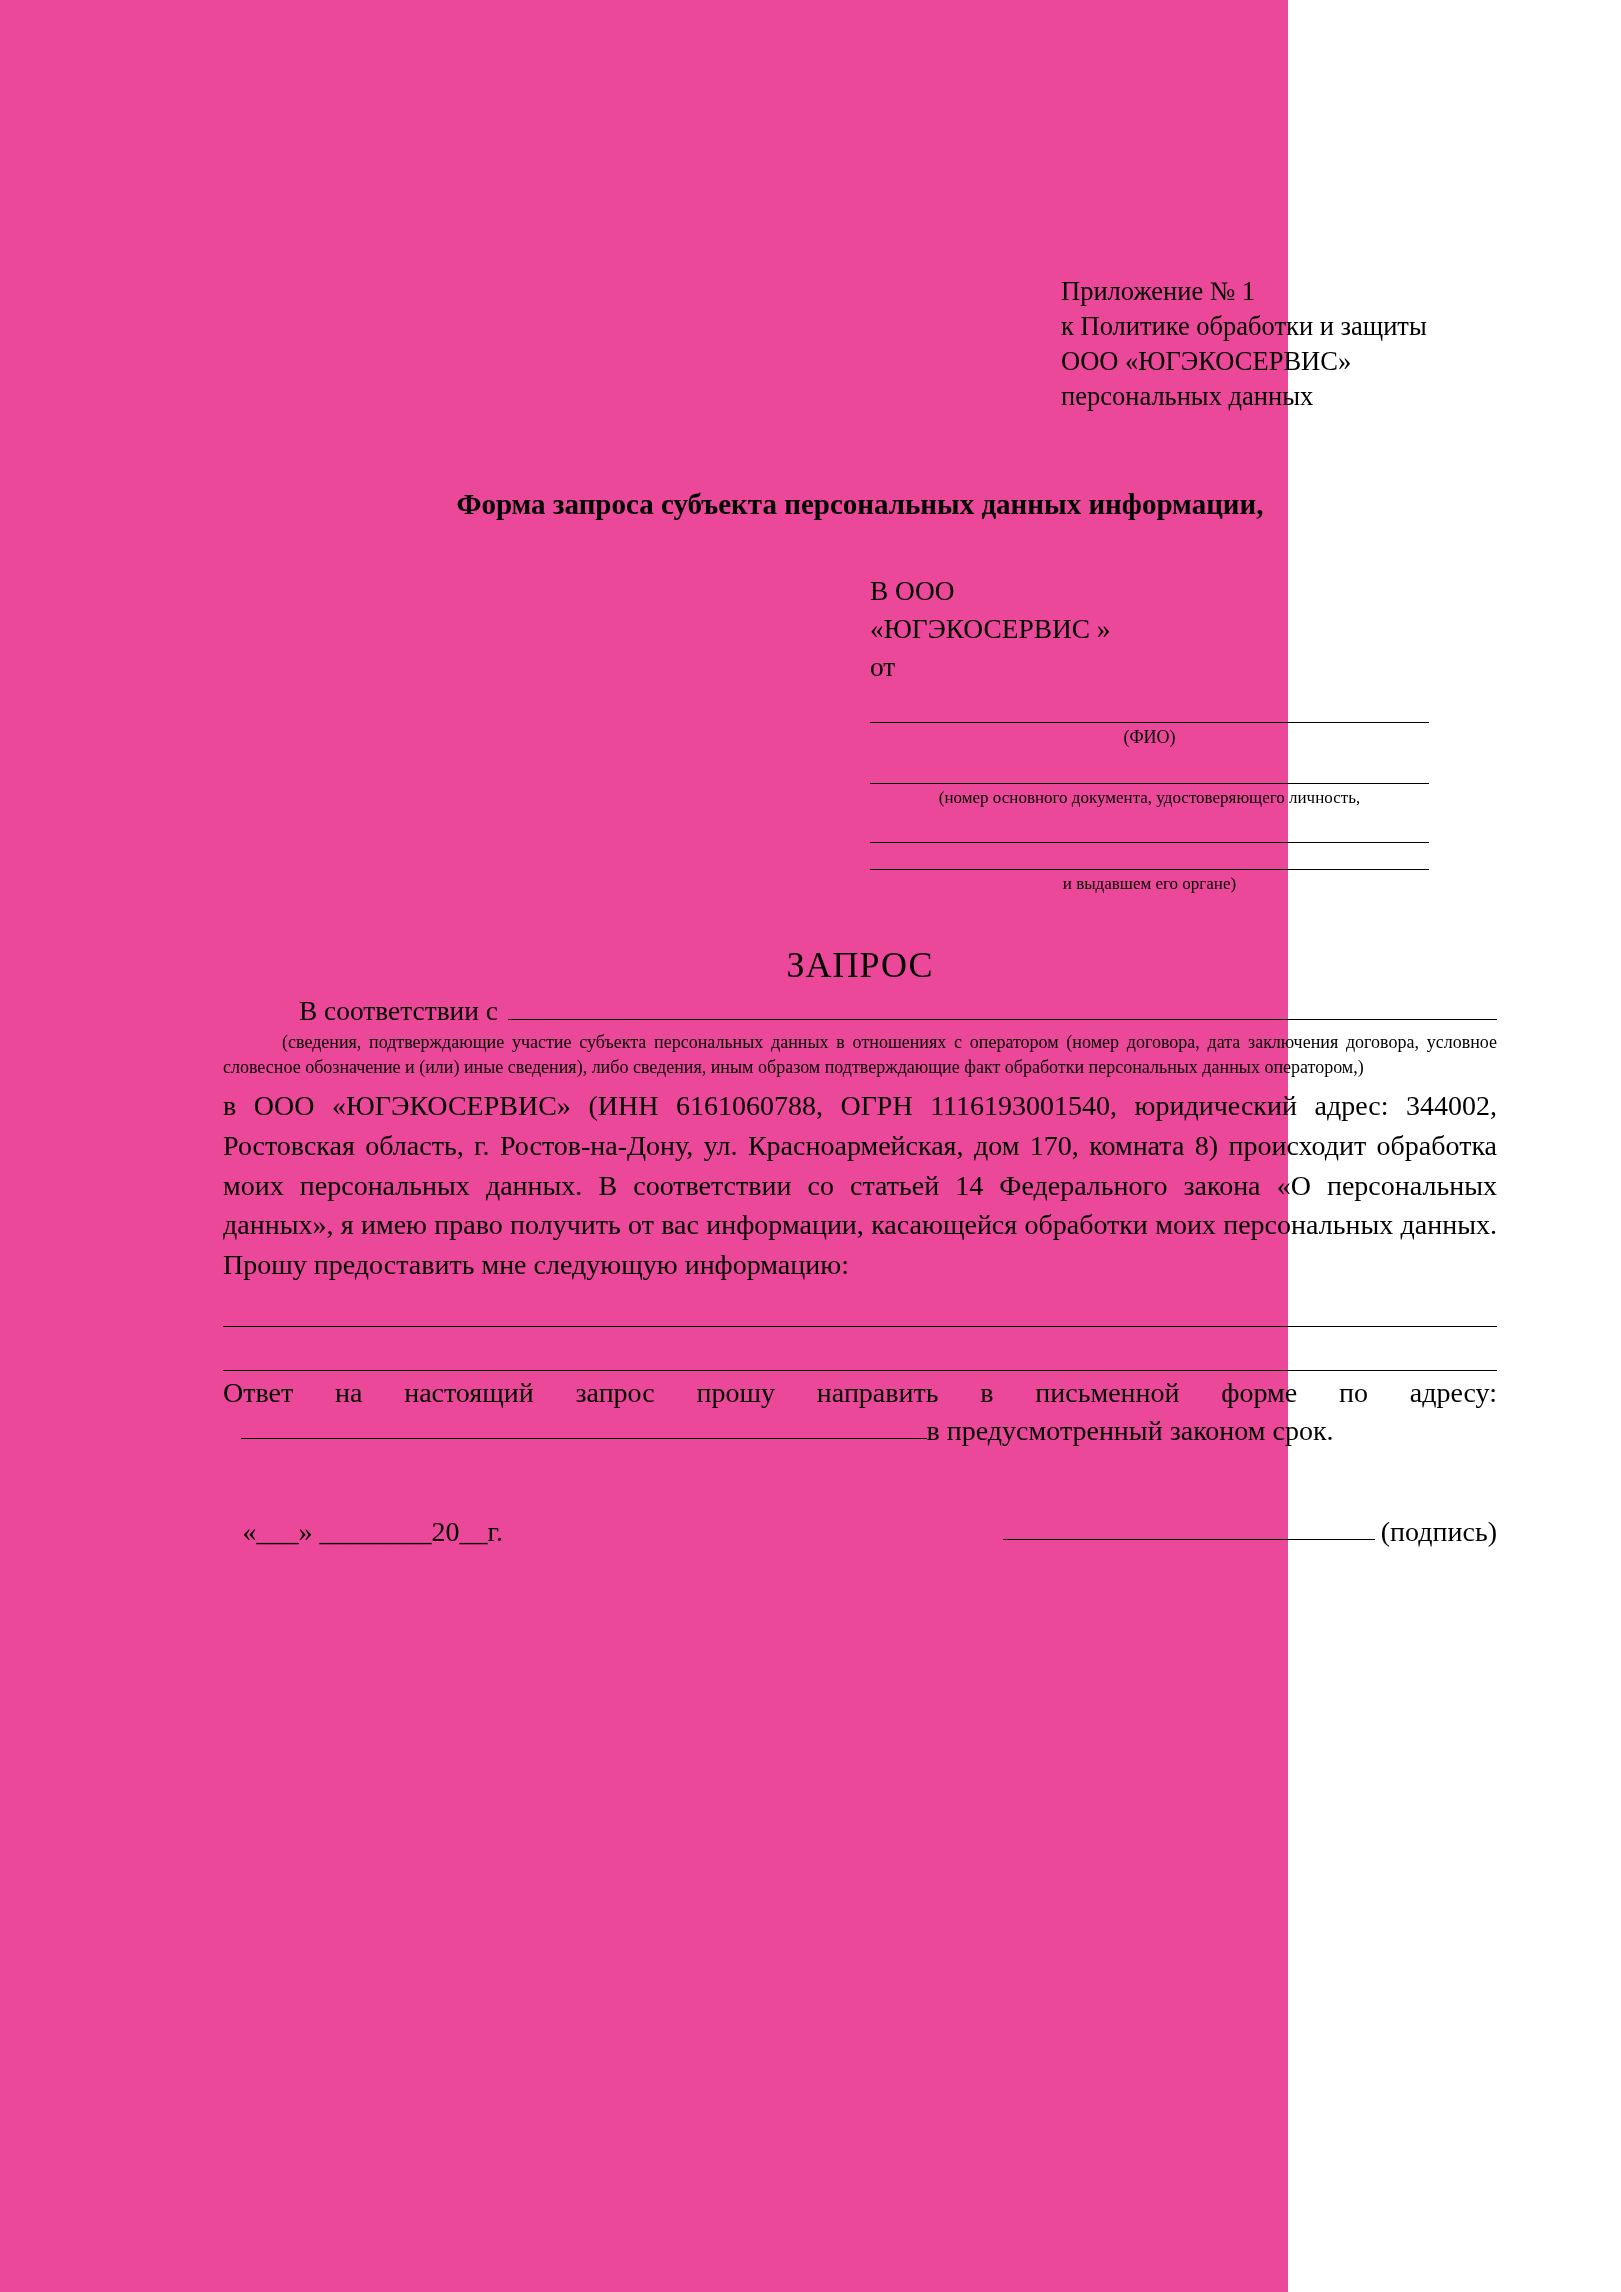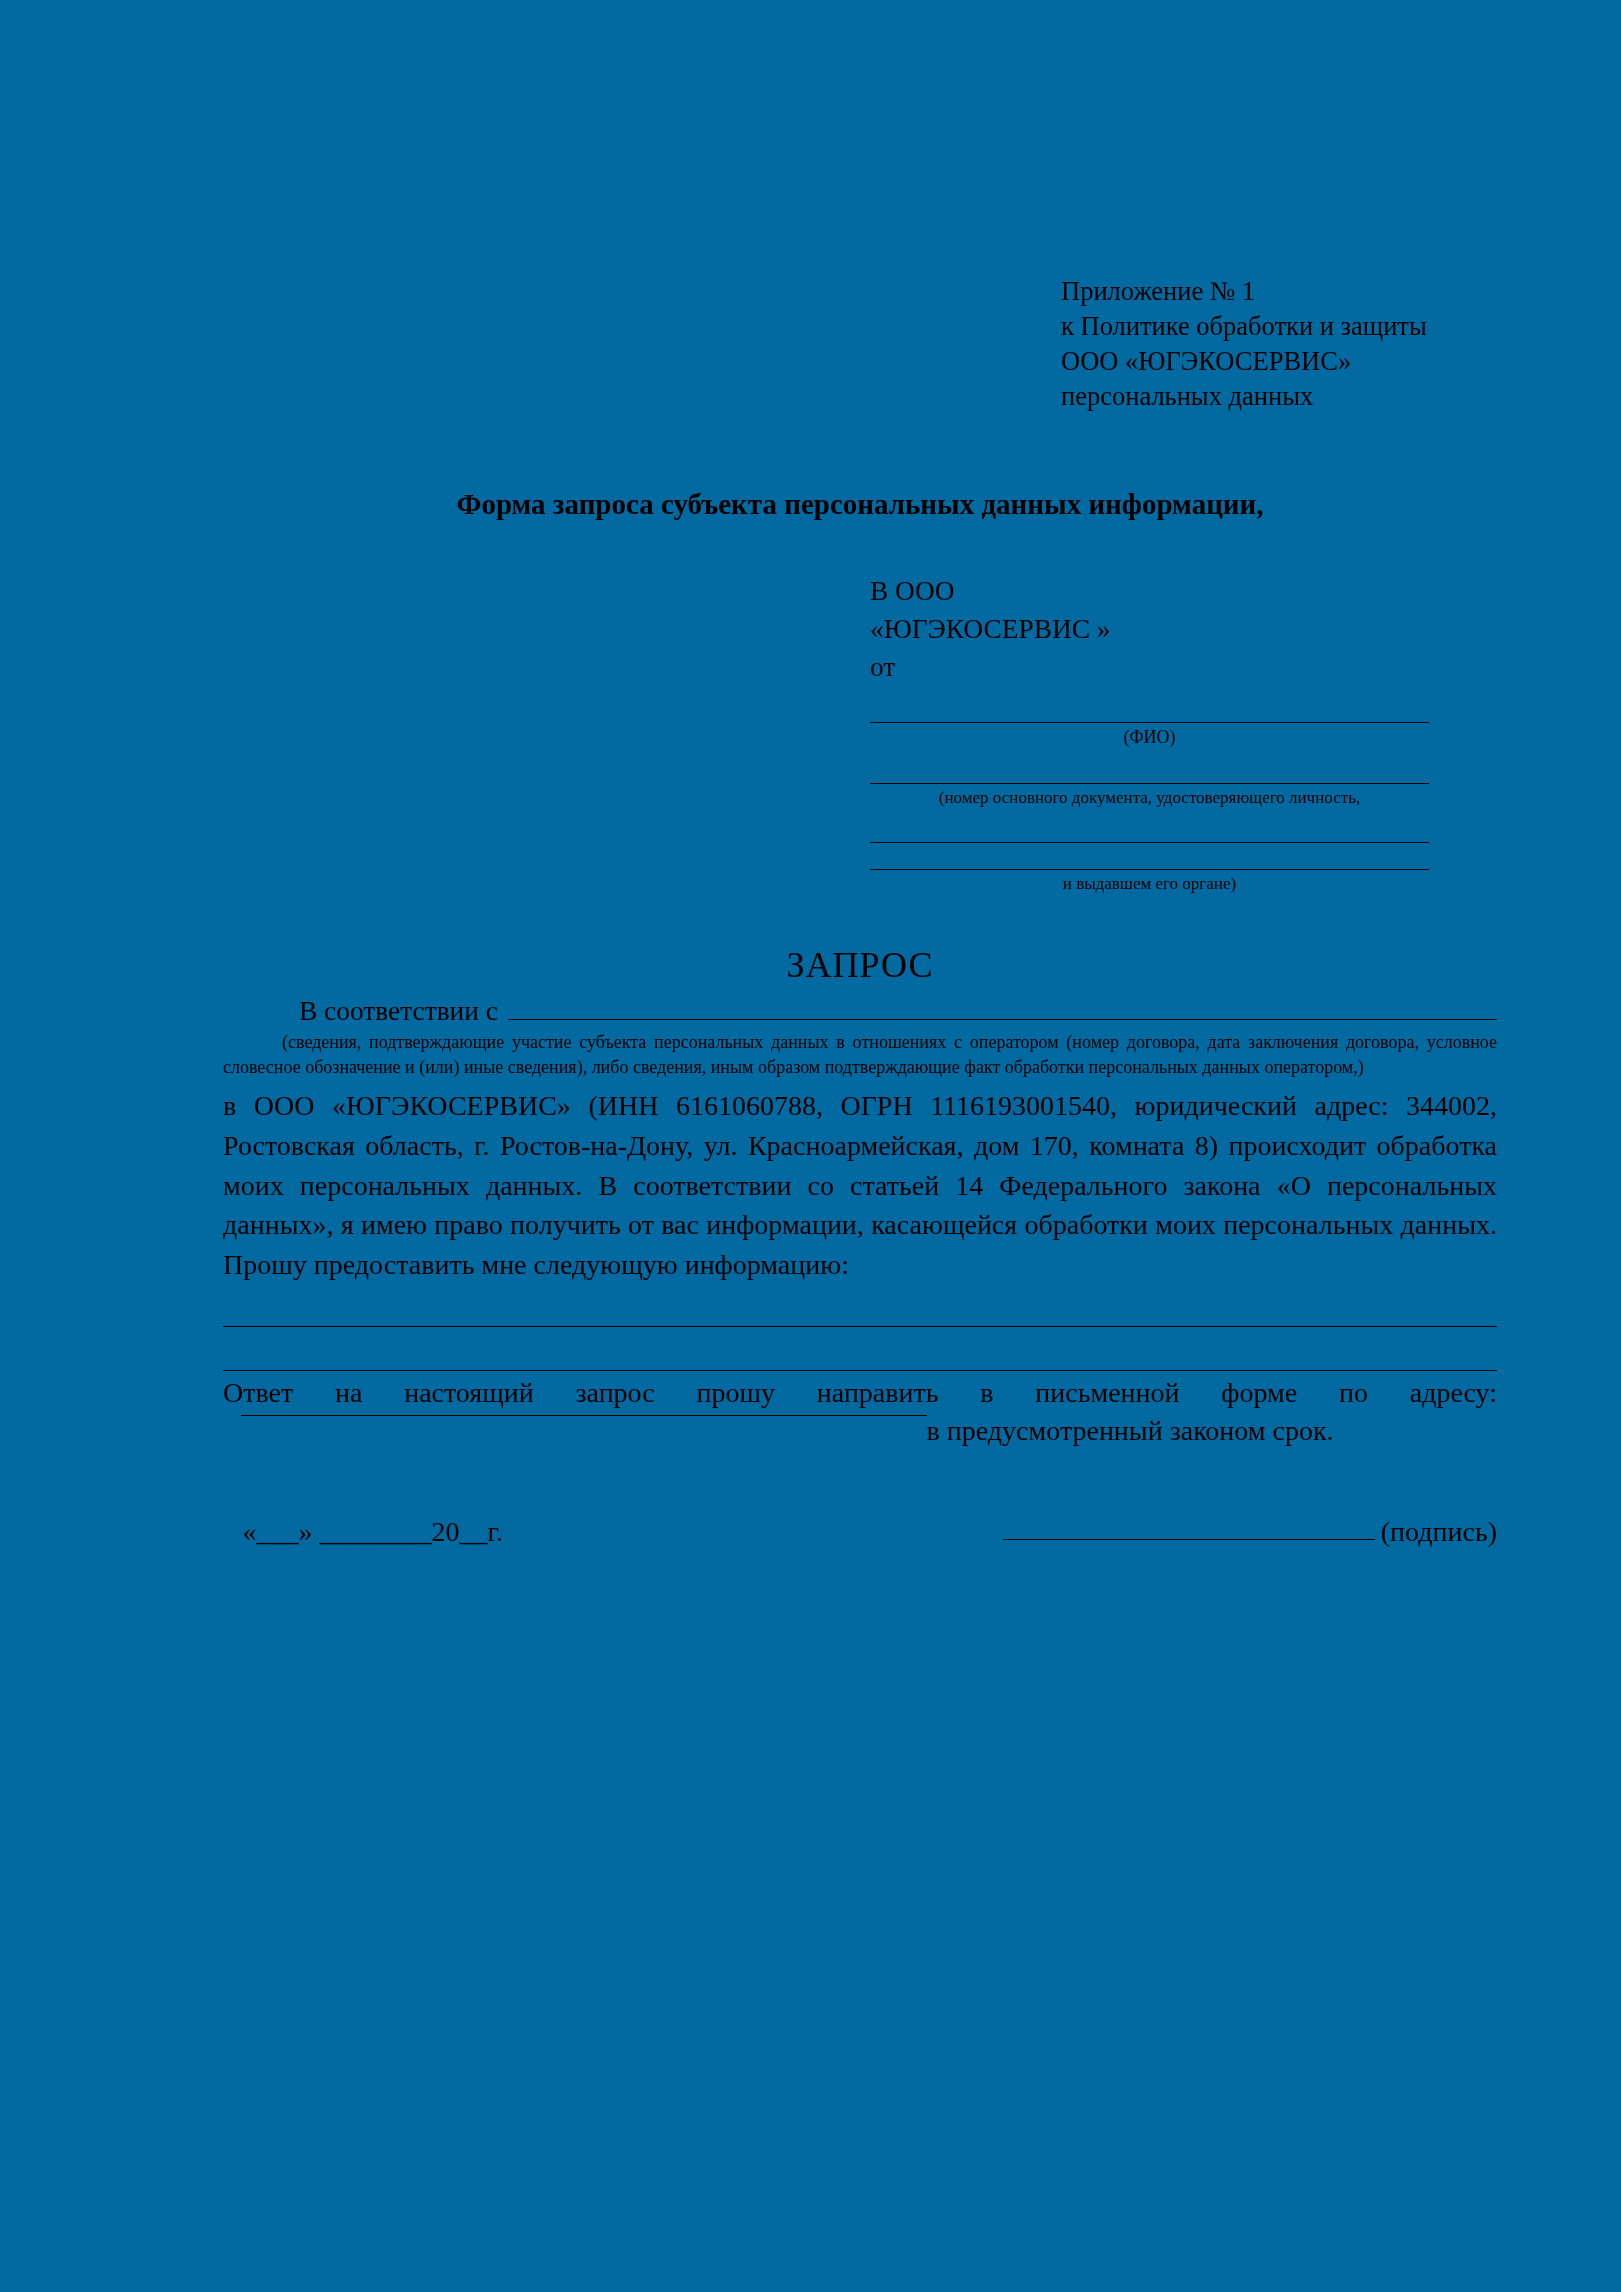--- a/index.html
+++ b/index.html
@@ -2,23 +2,23 @@
 <html lang="ru"><head>
 <meta charset="utf-8">
 <style>
   html, body {
     margin: 0;
     padding: 0;
     background: #ffffff;
   }
   .page {
     position: relative;
-    width: 1621px;
+    width: 1288px;
     height: 2293px;
-    background: #0369a1;
+    background: #ec4899;
     font-family: "Liberation Serif", "DejaVu Serif", serif;
     color: #000000;
     box-sizing: border-box;
   }
   .content {
     position: absolute;
     left: 223px;
     top: 274px;
     width: 1274px;
   }
@@ -116,21 +116,21 @@
   .blank-rule.second { margin-top: 43px; }
 
   .answer-line {
     margin-top: 5.9px;
     font-size: 28px;
     text-align: justify;
     text-align-last: justify;
   }
   .addr-line {
     display: flex;
-    align-items: flex-start;
+    align-items: flex-end;
     font-size: 28px;
     margin-top: 5.9px;
   }
   .addr-line .rule {
     width: 686px;
     border-bottom: 1.6px solid #000;
     height: 0;
     margin-bottom: 7.8px;
     margin-left: 17.6px;
   }

